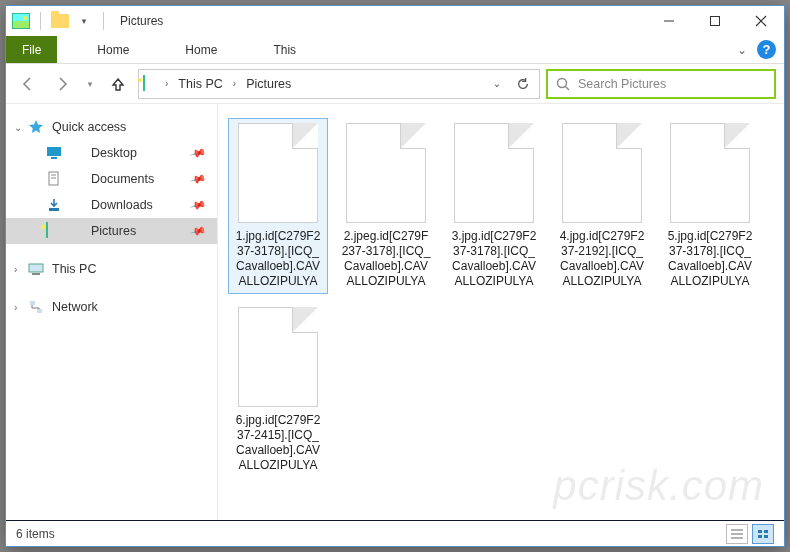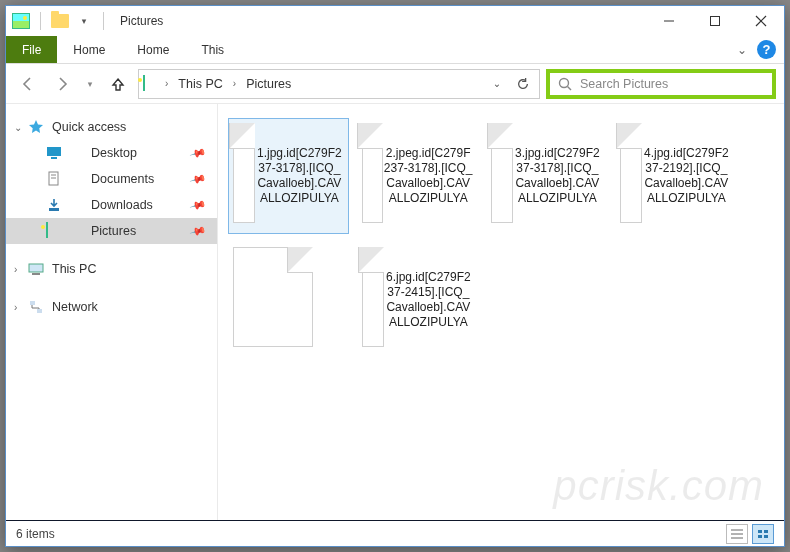--- a/index.html
+++ b/index.html
@@ -7,42 +7,42 @@
 .window { position: absolute; left: 5px; top: 5px; width: 780px; height: 542px; background: #fff; border: 1px solid #5a8fc7; box-shadow: 0 4px 18px rgba(0,0,0,.4); display: flex; flex-direction: column; }
 .titlebar { height: 30px; background: #fff; display: flex; align-items: center; font-size: 12px; }
 .qat { display: flex; align-items: center; gap: 6px; padding-left: 6px; }
 .qat-icon { width: 18px; height: 18px; display: inline-flex; align-items: center; justify-content: center; }
 .sep { width: 1px; height: 18px; background: #ccc; margin: 0 4px; }
 .title-text { margin-left: 6px; color: #333; }
 .winctrls { margin-left: auto; display: flex; }
 .winbtn { width: 46px; height: 30px; display: flex; align-items: center; justify-content: center; color: #333; font-size: 13px; }
 .ribbon { height: 28px; display: flex; align-items: stretch; border-bottom: 1px solid #ddd; font-size: 12px; }
 .file-tab { background: #4d7c0f; color: #fff; padding: 0 16px; display: flex; align-items: center; }
-.rtab { padding: 0 16px; display: flex; align-items: center; color: #333; }
+.rtab { padding: 0 16px; display: flex; align-items: center; color: #333; margin-left: 24px; }
 .rib-right { margin-left: auto; display: flex; align-items: center; padding-right: 8px; gap: 10px; }
 .help { width: 19px; height: 19px; border-radius: 50%; background: #1e88e5; color: #fff; display: flex; align-items: center; justify-content: center; font-size: 13px; font-weight: bold; }
 .navbar { height: 40px; display: flex; align-items: center; padding: 4px 8px; gap: 6px; border-bottom: 1px solid #eaeaea; }
 .navbtn { width: 28px; height: 28px; display: flex; align-items: center; justify-content: center; color: #888; }
 .navbtn.enabled { color: #333; }
 .addr { flex: 1; height: 30px; border: 1px solid #ccc; display: flex; align-items: center; padding: 0 4px; font-size: 12.5px; gap: 4px; }
 .crumb { padding: 2px 4px; color: #333; display: flex; align-items: center; gap: 3px; }
 .chev { color: #666; font-size: 10px; margin: 0 2px; }
 .addr-btns { margin-left: auto; display: flex; gap: 2px; }
 .addr-btn { width: 24px; height: 26px; display: flex; align-items: center; justify-content: center; color: #555; }
-.search { width: 230px; height: 30px; border: 4px solid #84cc16; display: flex; align-items: center; padding: 0 8px; font-size: 12.5px; color: #888; gap: 8px; }
+.search { width: 230px; height: 30px; border: 2px solid #84cc16; display: flex; align-items: center; padding: 0 8px; font-size: 12.5px; color: #888; gap: 8px; }
 .content { flex: 1; display: flex; min-height: 0; }
 .sidebar { width: 212px; border-right: 1px solid #eaeaea; padding: 10px 0; font-size: 12.5px; overflow: hidden; }
 .side-item { height: 26px; display: flex; align-items: center; padding-left: 22px; gap: 8px; color: #333; position: relative; }
 .side-item.child { padding-left: 40px; gap: 29px; }
 .side-item.selected { background: #d8d8d8; }
 .side-item .caret { position: absolute; left: 8px; color: #6a6a6a; font-size: 10px; }
 .pin { margin-left: auto; margin-right: 12px; color: #7a7a7a; font-size: 11px; transform: rotate(30deg); }
 .side-gap { height: 12px; }
 .files { flex: 1; padding: 14px 10px; overflow: auto; display: flex; flex-wrap: wrap; align-content: flex-start; gap: 8px 8px; }
-.file-item { width: 121px; display: flex; flex-direction: row; align-items: center; padding: 4px; border: 1px solid transparent; }
+.file-item { width: 100px; display: flex; flex-direction: column; align-items: center; padding: 4px; border: 1px solid transparent; }
 .file-item.sel { border: 1px solid #7fb8e8; background: #e8f3fb; }
 .file-icon { width: 80px; height: 100px; position: relative; margin-bottom: 6px; }
 .sheet { position: absolute; inset: 0; background: #fff; border: 1px solid #d0d0d0; }
 .fold { position: absolute; top: 0; right: 0; width: 26px; height: 26px; background: linear-gradient(135deg, #e6e6e6 0 48%, #fff 52% 100%); border-left: 1px solid #d0d0d0; border-bottom: 1px solid #d0d0d0; }
 .file-label { font-size: 12px; text-align: center; color: #222; line-height: 1.25; word-break: break-all; }
 .status { height: 26px; border-top: 1px solid #0f172a; display: flex; align-items: center; padding: 0 10px; font-size: 12px; color: #444; }
 .status-right { margin-left: auto; display: flex; gap: 4px; }
 .viewbtn { width: 22px; height: 20px; border: 1px solid #bbb; display: flex; align-items: center; justify-content: center; }
 .viewbtn.active { background: #cde6f7; border-color: #5a9bd5; }
 .si { width: 16px; height: 16px; display: inline-block; }
@@ -230,20 +230,21 @@
             <div class="sheet"></div>
             <div class="fold"></div>
           </div>
           <div class="file-label">4.jpg.id[C279F237-2192].[ICQ_Cavalloeb].CAVALLOZIPULYA</div>
         </div>
         <div class="file-item">
           <div class="file-icon">
             <div class="sheet"></div>
             <div class="fold"></div>
           </div>
+          <div class="file-label">5.jpg.id[C279F237-3178].[ICQ_Cavalloeb].CAVALLOZIPULYA</div>
         </div>
         <div class="file-item">
           <div class="file-icon">
             <div class="sheet"></div>
             <div class="fold"></div>
           </div>
           <div class="file-label">6.jpg.id[C279F237-2415].[ICQ_Cavalloeb].CAVALLOZIPULYA</div>
         </div>
       </div>
   </div>

